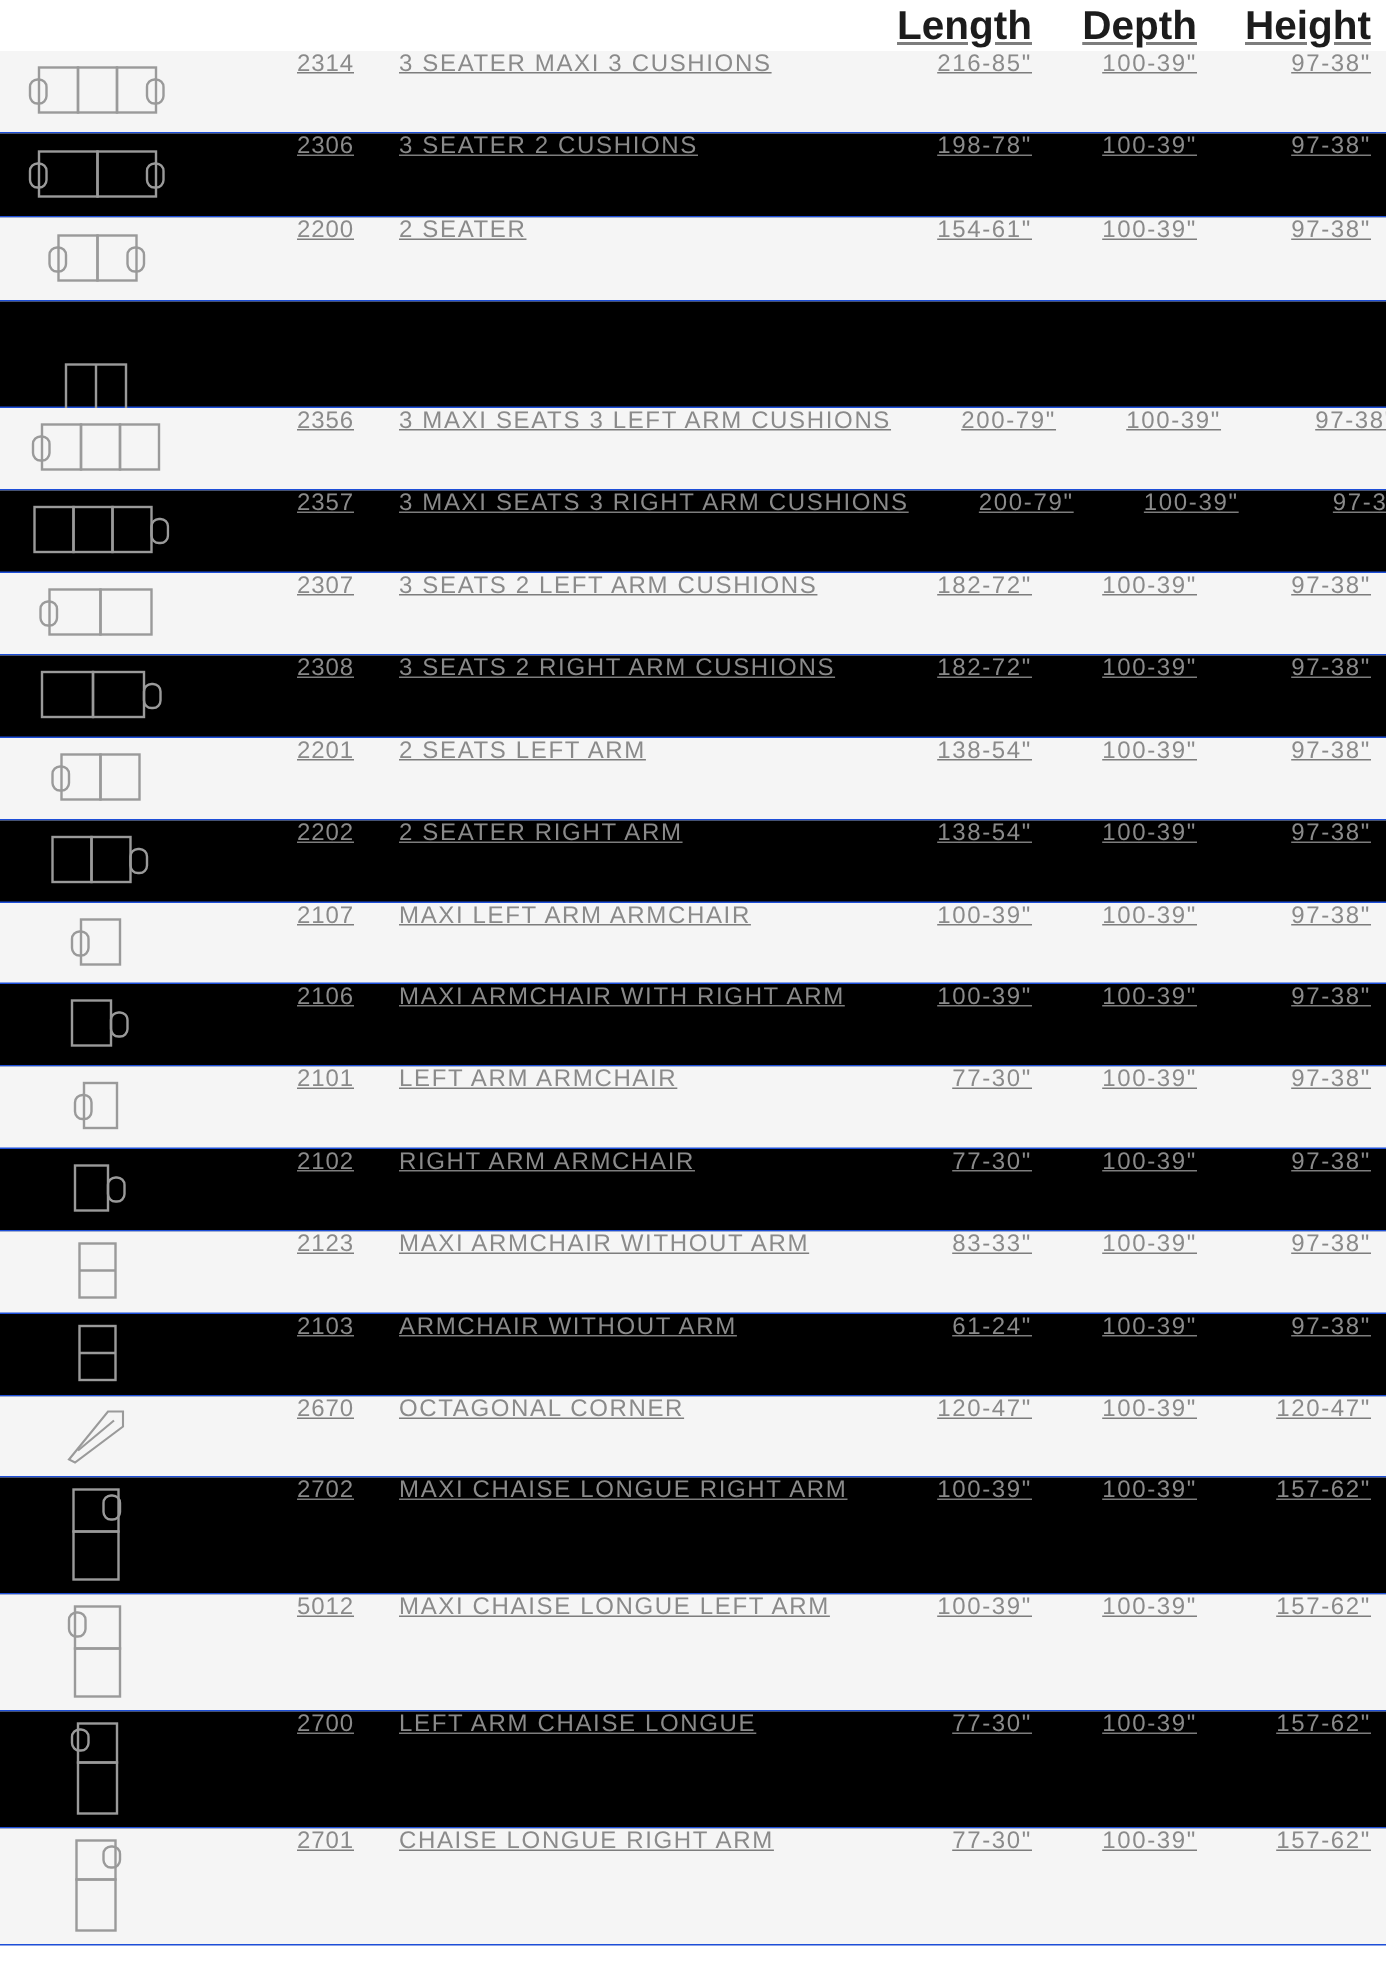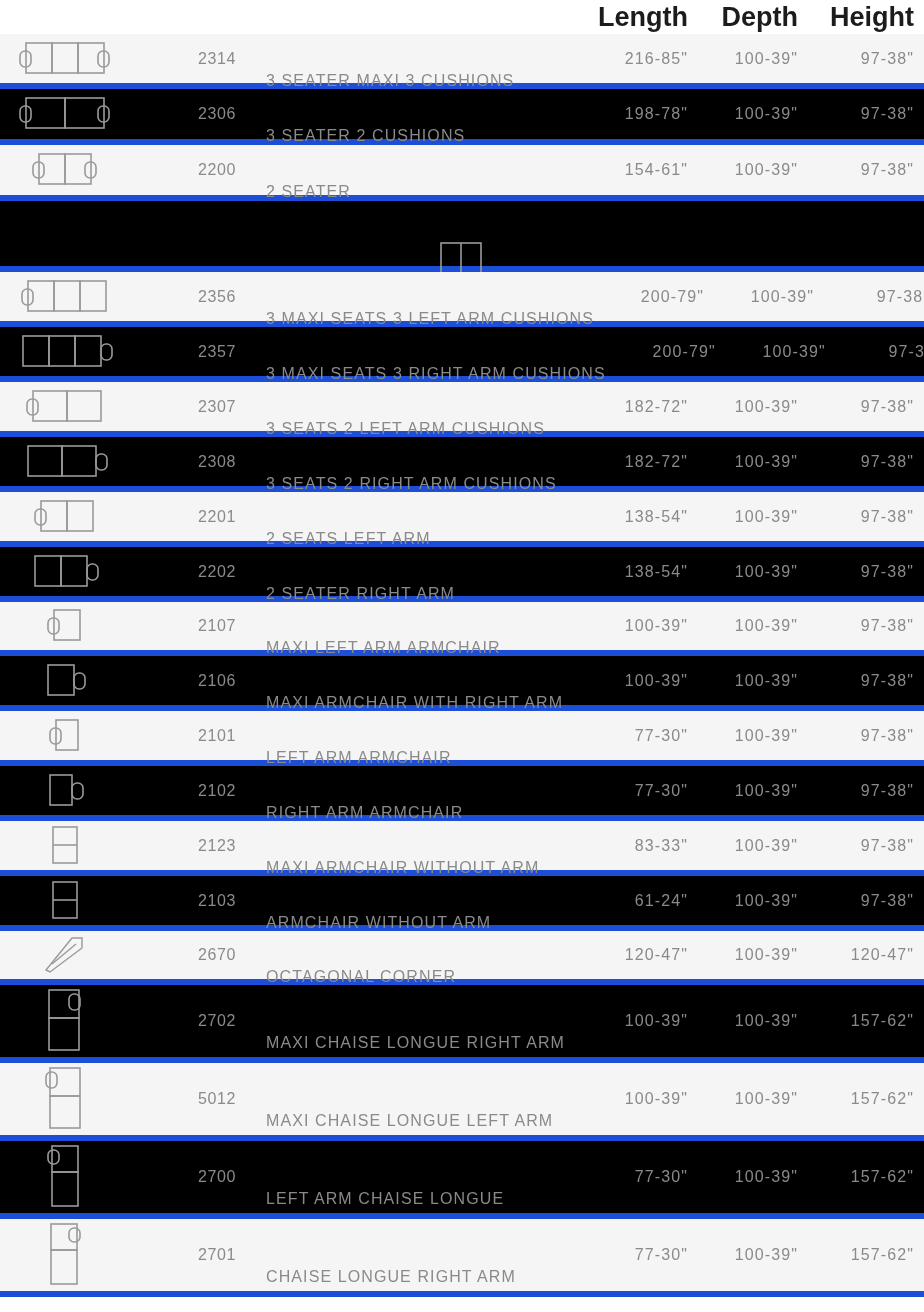--- a/index.html
+++ b/index.html
@@ -10,48 +10,49 @@
   body {
     width: 924px;
     height: 1312px;
     font-family: "Liberation Sans", sans-serif;
     color: #7d7d7d;
     overflow: hidden;
   }
   .sheet {
     width: 924px;
     position: relative;
+    text-decoration: underline;
   }
   
   .head-row {
     display: flex;
     align-items: flex-end;
     height: 34px;
     padding-bottom: 2px;
     box-sizing: border-box;
   }
   .col-icon   { width: 130px; flex: 0 0 130px; }
   .col-code   { width: 118px; flex: 0 0 118px; text-align: right; padding-right: 12px; box-sizing: border-box;}
-  .col-desc   { flex: 1 1 auto; padding-left: 18px; box-sizing: border-box; margin-top: 44px;}
+  .col-desc   { flex: 1 1 auto; padding-left: 18px; box-sizing: border-box;}
   .col-len    { width: 118px; flex: 0 0 118px; text-align: right; padding-right: 8px; box-sizing: border-box;}
   .col-dep    { width: 110px; flex: 0 0 110px; text-align: right; padding-right: 8px; box-sizing: border-box;}
   .col-hei    { width: 118px; flex: 0 0 118px; text-align: right; padding-right: 10px; box-sizing: border-box;}
 
   .head-label {
     font-size: 27px;
     font-weight: bold;
     color: #1c1c1c;
     letter-spacing: 0px;
     line-height: 30px;
   }
   
   .row {
     display: flex;
-    align-items: center;
-    border-bottom: 6px solid #1d4ed8;
+    align-items: flex-start;
+    border-bottom: 1px solid #1d4ed8;
     box-sizing: border-box;
     position: relative;
   }
   .row.alt { background: #f5f5f5; }
   .row.plain { background: #000000; }
 
   .cell {
     font-size: 16px;
     letter-spacing: 1.1px;
     color: #8a8a8a;

